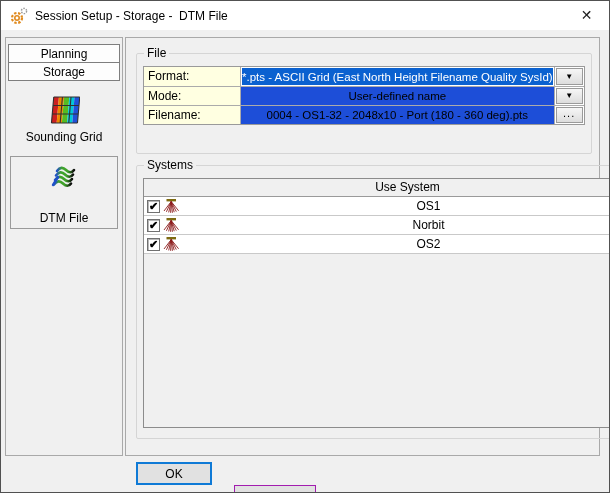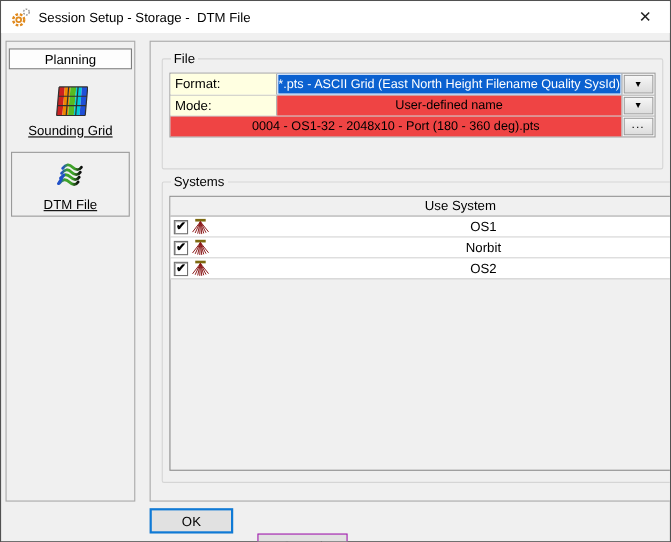--- a/index.html
+++ b/index.html
@@ -7,36 +7,36 @@
   .dialog{position:relative;width:610px;height:493px;background:#f0f0f0;border:1px solid #515151;overflow:hidden;}
   
   .titlebar{position:absolute;left:0;top:0;width:100%;height:29px;background:#ffffff;display:flex;align-items:center;}
   .title-icon{width:20px;height:20px;margin-left:8px;display:flex;align-items:center;justify-content:center;}
   .title-text{margin-left:6px;font-size:12px;color:#000;white-space:pre;}
   .close-btn{position:absolute;right:0;top:0;width:45px;height:28px;display:flex;align-items:center;justify-content:center;font-size:14px;color:#222;cursor:pointer;}
   
   .sidebar{position:absolute;left:4px;top:36px;width:118px;height:419px;border:1px solid #a9a9a9;background:#f0f0f0;display:flex;flex-direction:column;align-items:center;padding-top:6px;}
   .side-btn{width:112px;height:19px;margin-top:-1px;background:#fdfdfd;border:1px solid #7e7e7e;font-size:12px;color:#000;display:flex;align-items:center;justify-content:center;cursor:pointer;}
   .side-btn:first-child{margin-top:0;}
-  .icon-item{width:108px;margin-top:8px;display:flex;flex-direction:column;align-items:center;padding:4px 0 3px 0;border:1px solid transparent;cursor:pointer;text-decoration:underline;}
-  .icon-item.selected{border:1px solid #9a9a9a;}
+  .icon-item{width:108px;margin-top:8px;display:flex;flex-direction:column;align-items:center;padding:4px 0 3px 0;border:1px solid transparent;cursor:pointer;}
+  .icon-item.selected{border:1px solid #9a9a9a;gap:14px;}
   .icon-item .lbl{font-size:12px;color:#000;margin-top:4px;}
   .bottom-group{margin-top:auto;width:100%;display:flex;flex-direction:column;align-items:center;padding-bottom:3px;}
   
-  .main{position:absolute;left:135px;top:36px;width:475px;height:419px;border:1px solid #a9a9a9;background:#f0f0f0;}
+  .main{position:absolute;left:124px;top:36px;width:475px;height:419px;border:1px solid #a9a9a9;background:#f0f0f0;}
   fieldset{position:absolute;border:1px solid #d5d5d5;border-radius:2px;margin:0;padding:0;}
   legend{font-size:12px;color:#000;margin-left:7px;padding:0 3px;}
   .fs-file{left:10px;top:8px;width:453px;height:108px;}
   .fs-systems{left:10px;top:120px;width:543px;height:281px;}
   
   .ftable{margin:6px 6px 0 6px;border:1px solid #9a9a9a;background:#fff;}
   .frow{display:flex;height:19px;align-items:stretch;border-top:1px solid #ababab;}
   .frow:first-child{border-top:none;}
   .fcell-label{width:97px;background:#ffffe1;border-right:1px solid #ababab;font-size:12px;line-height:18px;padding-left:4px;color:#000;}
-  .fcell-value{flex:1;font-size:11.5px;line-height:18px;text-align:center;background:#ef4444;color:#000;white-space:nowrap;overflow:hidden;cursor:default;}
+  .fcell-value{flex:1;font-size:11.5px;line-height:18px;text-align:center;background:#1d4ed8;color:#000;white-space:nowrap;overflow:hidden;cursor:default;}
   .fcell-value.hl{background:#0b61d0;color:#fff;border:1px solid #fff;}
   .fcell-btn{width:30px;border-left:1px solid #ababab;padding:1px;}
   .mini-btn{width:100%;height:100%;background:linear-gradient(#f6f6f6,#dddddd);border:1px solid #9a9a9a;display:flex;align-items:center;justify-content:center;font-size:8px;color:#000;cursor:pointer;padding:0;line-height:1;}
   .mini-btn.dots{font-size:11px;letter-spacing:1px;padding-bottom:4px;}
   
   .stable{margin:6px 6px 0 6px;height:250px;border:1px solid #8c8c8c;background:#f0f0f0;display:flex;flex-direction:column;}
   .shead{height:18px;background:#f0f0f0;border-bottom:1px solid #9a9a9a;font-size:12px;text-align:center;line-height:17px;color:#000;}
   .srow{position:relative;height:19px;background:#fff;border-bottom:1px solid #c9c9c9;display:flex;align-items:center;padding-left:3px;}
   .srow .sysname{position:absolute;left:0;right:0;text-align:center;font-size:12px;color:#000;margin-left:42px;}
   .cbx{width:13px;height:13px;background:#fff;border:1px solid #707070;box-shadow:inset 1px 1px 0 #b8b8b8;display:flex;align-items:center;justify-content:center;font-size:11px;font-weight:bold;color:#000;margin-right:3px;cursor:pointer;line-height:1;}
@@ -59,20 +59,21 @@
         <circle cx="8" cy="12" r="2.2" fill="none" stroke="#e08a1e" stroke-width="1.6"></circle>
         <circle cx="15" cy="5" r="2.6" fill="none" stroke="#9b9b9b" stroke-width="1.4" stroke-dasharray="1.6 1.2"></circle>
       </svg>
     </span>
     <span class="title-text">Session Setup - Storage -  DTM File</span>
     <span class="close-btn">✕</span>
   </div>
 
   <div class="sidebar">
     <div class="side-btn">Planning</div>
+    <div class="side-btn">Storage</div>
 
     <div class="icon-item">
       <span>
         <svg width="32" height="32" viewBox="0 0 32 32">
           <g transform="skewX(-5) translate(4,0)">
             <rect x="2" y="3" width="5.2" height="26" fill="#cc2020"></rect>
             <rect x="7.2" y="3" width="5.2" height="26" fill="#ee8800"></rect>
             <rect x="12.4" y="3" width="5.2" height="26" fill="#55bb22"></rect>
             <rect x="17.6" y="3" width="5.2" height="26" fill="#00c8d8"></rect>
             <rect x="22.8" y="3" width="5.2" height="26" fill="#2050d8"></rect>
@@ -124,20 +125,21 @@
 
         <div class="frow">
           <div class="fcell-label">Mode:</div>
           <div class="fcell-value">User-defined name</div>
           <div class="fcell-btn">
             <button class="mini-btn">▼</button>
           </div>
         </div>
 
         <div class="frow">
+          <div class="fcell-label">Filename:</div>
           <div class="fcell-value">0004 - OS1-32 - 2048x10 - Port (180 - 360 deg).pts</div>
           <div class="fcell-btn">
             <button class="mini-btn dots">...</button>
           </div>
         </div>
 
       </div>
     </fieldset>
 
     <fieldset class="fs-systems">

